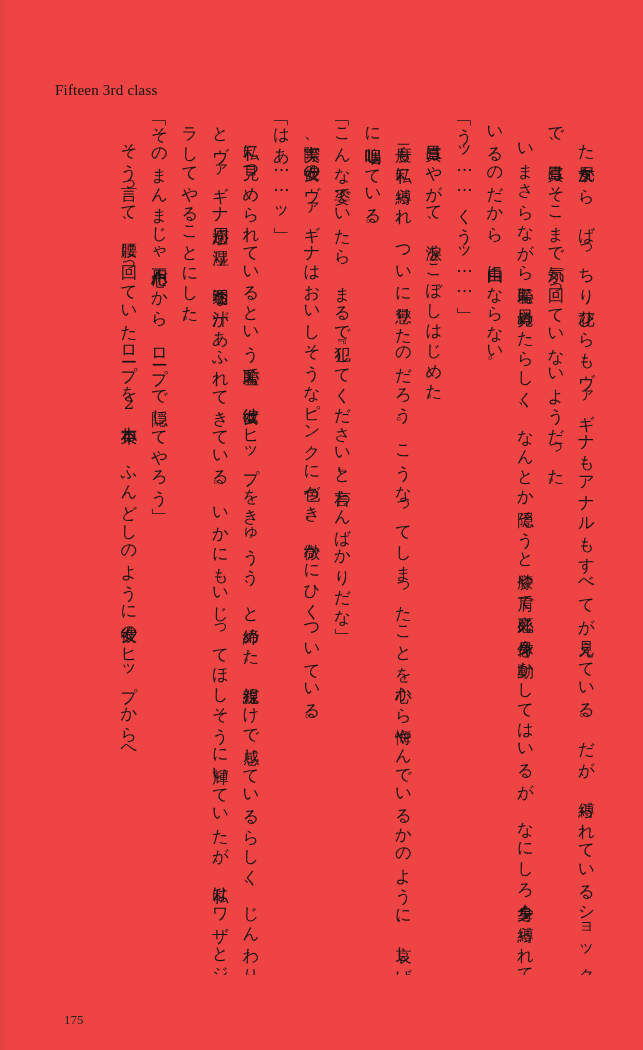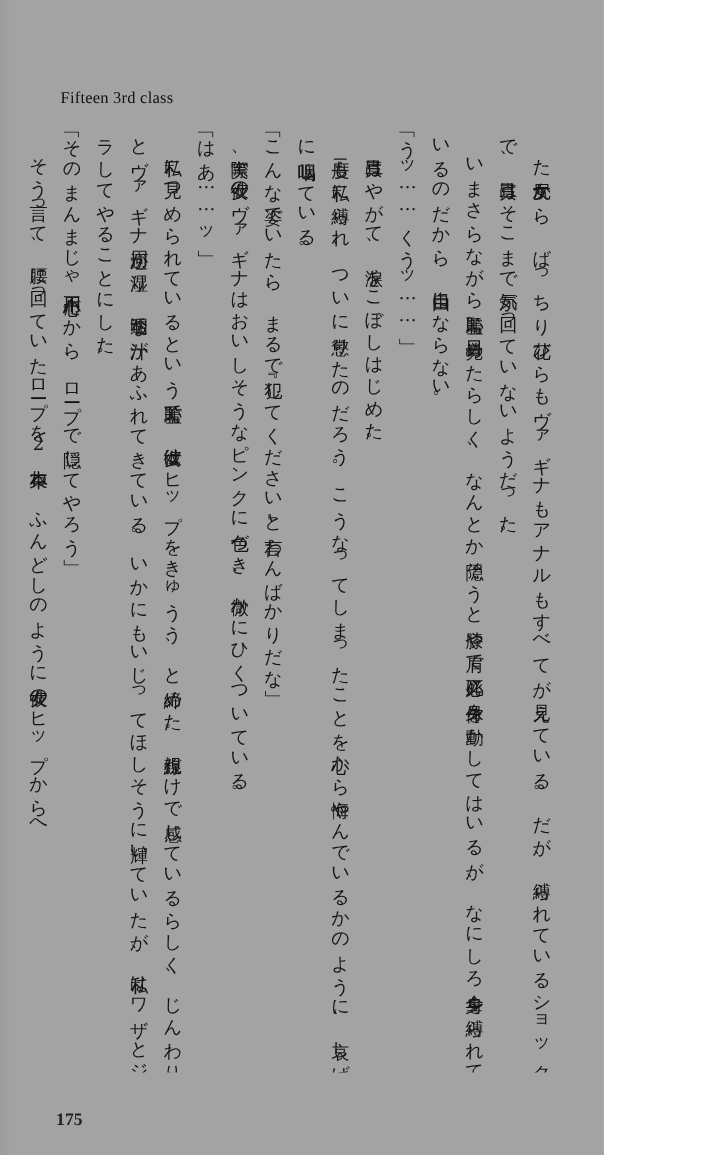--- a/index.html
+++ b/index.html
@@ -11,23 +11,23 @@
     width: 643px;
     height: 1050px;
     position: relative;
     font-family: "Liberation Serif", serif;
     color: #1a1a1a;
     overflow: hidden;
   }
   .page {
     position: absolute;
     left: 0; top: 0;
-    width: 549px;
+    width: 643px;
     height: 1050px;
-    background: #a3a3a3;
+    background: #ef4444;
   }
   .header {
     position: absolute;
     left: 55px;
     top: 82px;
     font-family: "Liberation Serif", serif;
     font-size: 15px;
     letter-spacing: 0.2px;
     color: #111111;
     white-space: nowrap;
@@ -50,26 +50,25 @@
   }
   .body-text p {
     margin: 0;
     text-indent: 0;
   }
   .body-text p.ind {
     text-indent: 1em;
   }
   .folio {
     position: absolute;
-    left: 51px;
+    left: 64px;
     bottom: 22px;
     font-family: "Liberation Serif", serif;
-    font-size: 16px;
+    font-size: 13px;
     color: #222222;
-    font-weight: bold;
   }
   .edge-shade {
     position: absolute;
     left: 0; top: 0;
     width: 10px; height: 1050px;
     background: linear-gradient(to right, rgba(0,0,0,0.045), rgba(0,0,0,0));
     pointer-events: none;
   }
 </style>
 </head>

